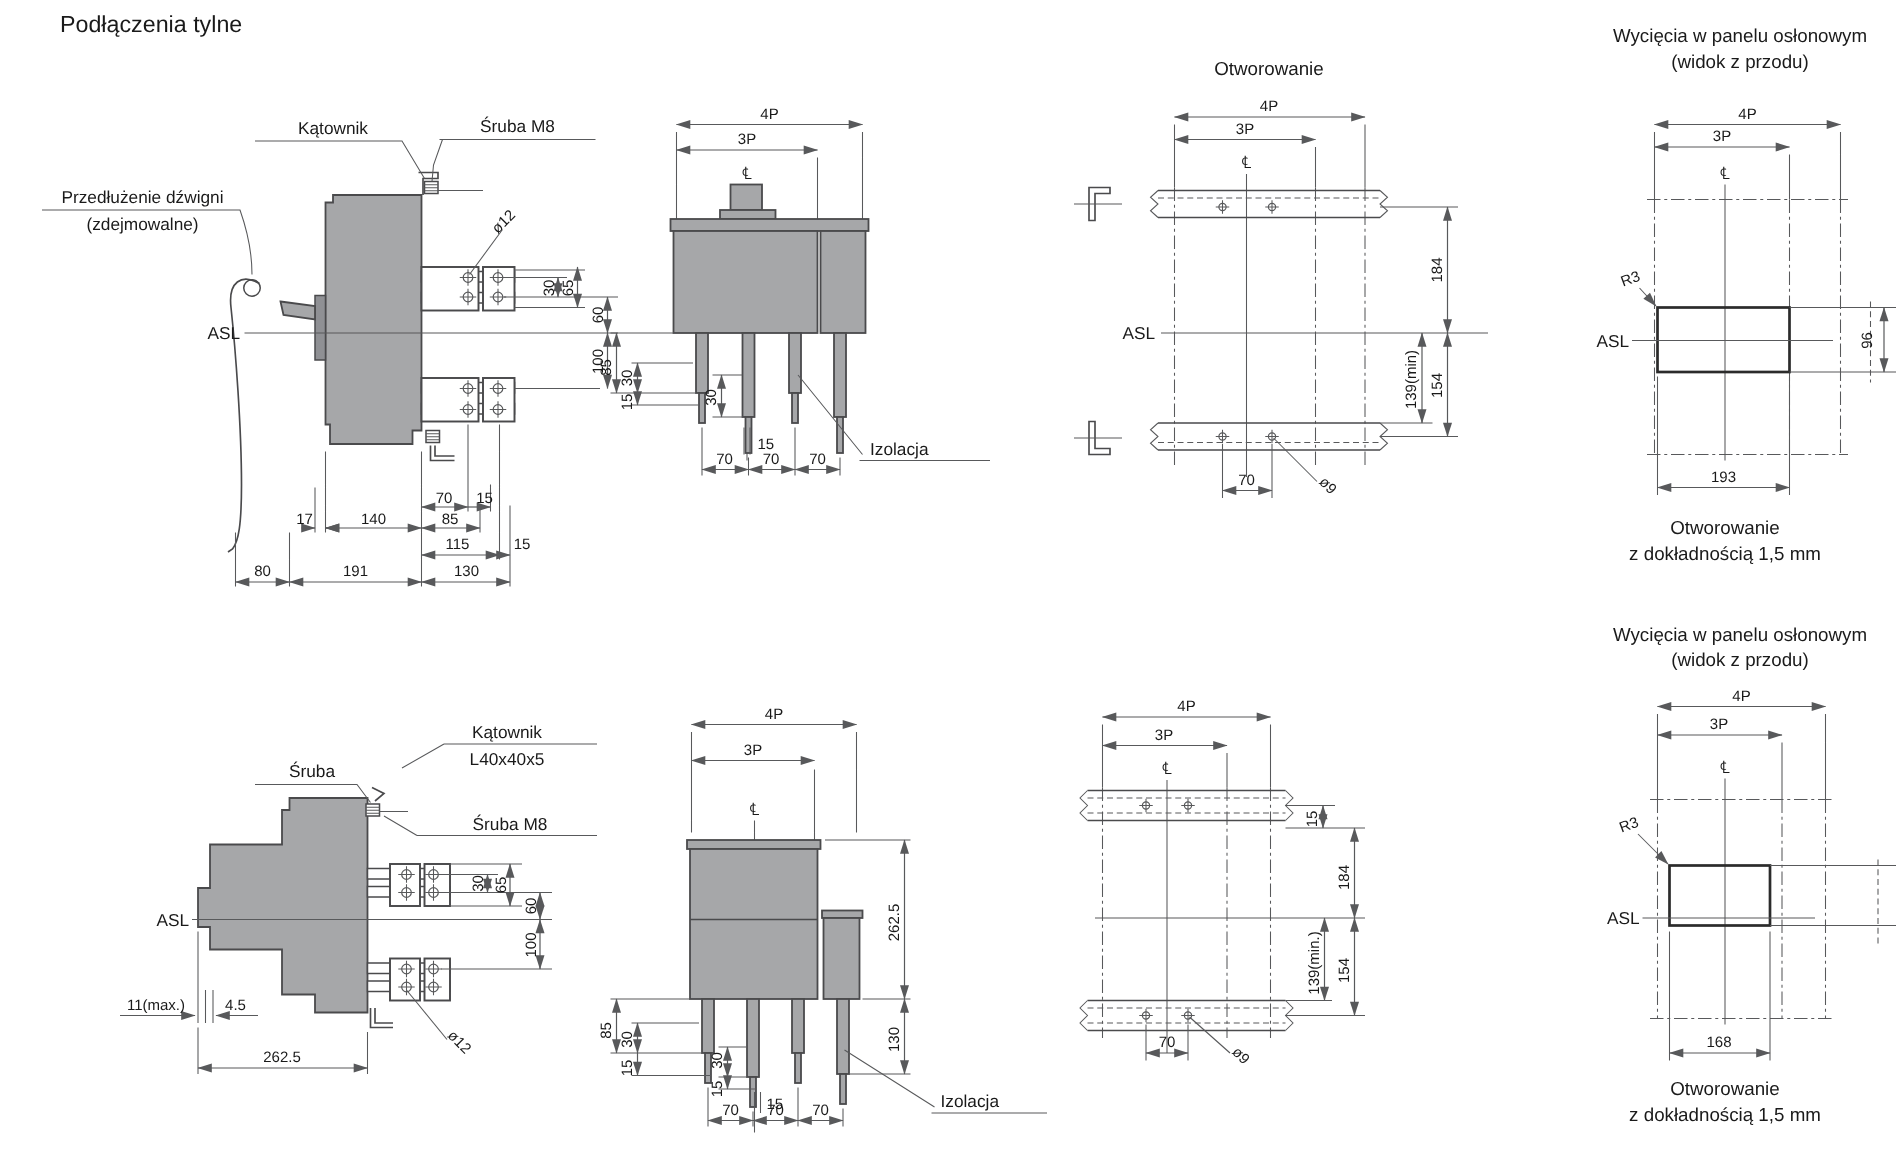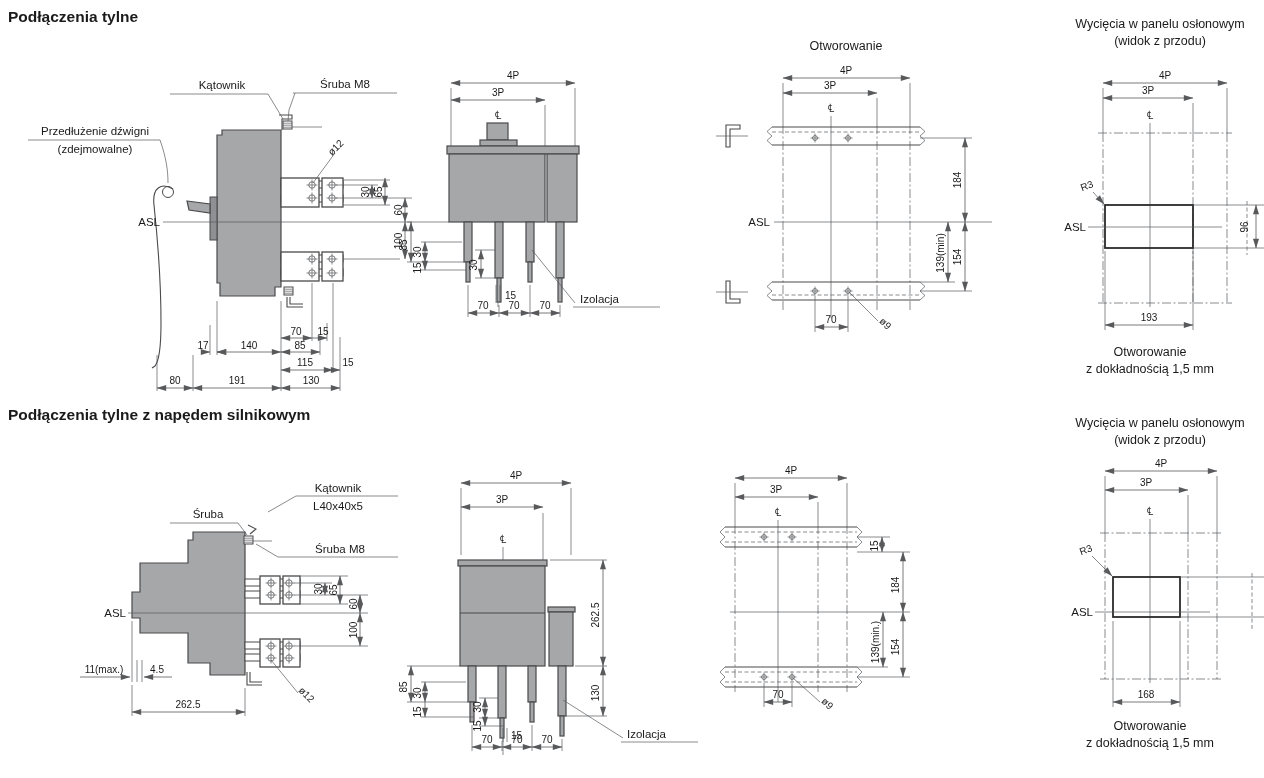--- a/index.html
+++ b/index.html
@@ -1,18 +1,18 @@
 <!DOCTYPE html>
 <html style="--c-bg: #ffffff; --c-body: #a6a7a9; --c-body_dark: #8f9094; --c-outline: #4a4a4c; --c-dim: #58595b; --c-text: #1a1a1a;"><head>
 <meta charset="utf-8">
 <style>
   html,body{margin:0;padding:0;background:#fff;}
   #page{position:relative;width:1264px;height:778px;background:var(--c-bg,#fff);overflow:hidden;
         font-family:"Liberation Sans",sans-serif;}
-  .hd{position:absolute;font-weight:bold;font-size:15.5px;color:var(--c-text,#1a1a1a);}
+  .hd{position:absolute;font-weight:normal;font-size:15.5px;color:var(--c-text,#1a1a1a);margin-left:32px;}
   .dwg{position:absolute;overflow:visible;}
   
   .body{fill:var(--c-body,#a6a7a9);stroke:var(--c-outline,#4a4a4c);stroke-width:1.2;stroke-linejoin:miter;}
   .bodyd{fill:var(--c-body_dark,#8f9094);stroke:var(--c-outline,#4a4a4c);stroke-width:1;}
   .wt{fill:#fff;stroke:var(--c-outline,#4a4a4c);stroke-width:1;}
   .wt2{fill:#fff;stroke:var(--c-outline,#4a4a4c);stroke-width:1.3;}
   .ln{fill:none;stroke:var(--c-outline,#4a4a4c);stroke-width:1.1;}
   .tn{fill:none;stroke:var(--c-dim,#58595b);stroke-width:.7;}
   .dim{fill:none;stroke:var(--c-dim,#58595b);stroke-width:.8;}
   .dd{fill:none;stroke:var(--c-dim,#58595b);stroke-width:.7;stroke-dasharray:9 2.5 2 2.5;}
@@ -42,21 +42,20 @@
           <path class="tn" d="M-4.5,0H4.5M0,-4.5V4.5"></path>
         </g>
       <g id="screw">
           <rect x="0" y="0" width="9" height="8" class="wt"></rect>
           <path class="tn" d="M0,2.2h9M0,4.2h9M0,6.2h9"></path>
         </g>
     </defs>
   </svg>
 
   <div class="hd" style="left:8px;top:8px">Podłączenia tylne</div>
-  <div class="hd" style="left:8px;top:406px">Podłączenia tylne z napędem silnikowym</div>
 
   <svg class="dwg" style="left:20px;top:55px" width="400" height="345" viewBox="0 0 400 345">
     <g>
       <path class="body" d="M202,75 L261,75 L261,232 L255,232 L255,241 L200,241 L200,228 L197,228 L197,80 L202,80 Z"></path>
       <rect class="bodyd" x="190" y="142" width="7" height="43"></rect>
       <polygon class="body" points="167,146 190,149 190,158 169,155"></polygon>
       <circle class="wt" cx="148" cy="137" r="5.5"></circle>
       <path class="ln" d="M153,134 C141,127 132,133 134,150 C137,178 141,230 141,268 C141,295 139,306 135,311 L132,313"></path>
     </g>
     <g>

